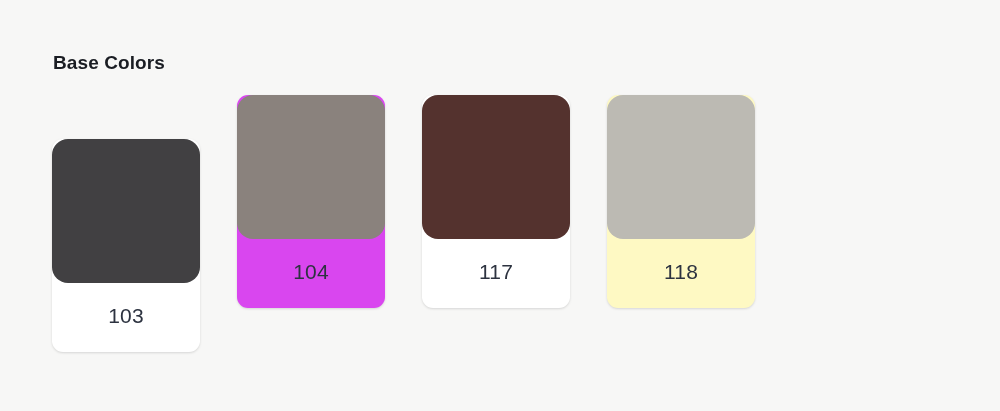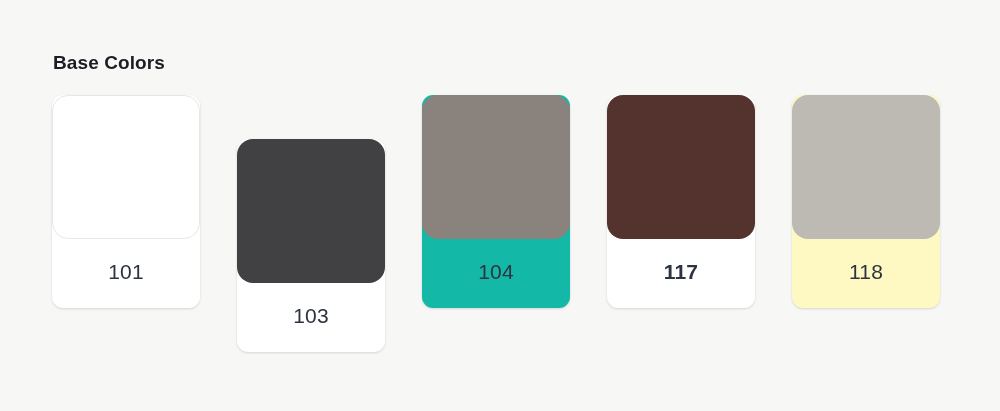--- a/index.html
+++ b/index.html
@@ -86,38 +86,34 @@
 </style>
 </head>
 <body style="background: rgb(247, 247, 246);">
 
 <div class="page">
 
   <div class="section-title" style="color: rgb(26, 29, 35);">Base Colors</div>
 
   <div class="swatch-row">
 
-    <div class="swatch-card" style="background: rgb(255, 255, 255);">
-      <div class="swatch-chip bordered" style="background-color: rgb(255, 255, 255); border-color: rgb(231, 231, 231);"></div>
-      <div class="swatch-label" style="color: rgb(45, 51, 64);">101</div>
-    </div>
 
     <div class="swatch-card" style="background: rgb(255, 255, 255); margin-top: 44px;">
       <div class="swatch-chip" style="background-color: rgb(65, 64, 66);"></div>
       <div class="swatch-label" style="color: rgb(45, 51, 64);">103</div>
     </div>
 
-    <div class="swatch-card" style="background: #14b8a6;">
+    <div class="swatch-card" style="background: #d946ef;">
       <div class="swatch-chip" style="background-color: rgb(138, 130, 125);"></div>
       <div class="swatch-label" style="color: rgb(45, 51, 64);">104</div>
     </div>
 
     <div class="swatch-card" style="background: rgb(255, 255, 255);">
       <div class="swatch-chip" style="background-color: rgb(84, 50, 46);"></div>
-      <div class="swatch-label" style="color: rgb(45, 51, 64); font-weight: bold;">117</div>
+      <div class="swatch-label" style="color: rgb(45, 51, 64);">117</div>
     </div>
 
     <div class="swatch-card" style="background: #fef9c3;">
       <div class="swatch-chip" style="background-color: rgb(188, 186, 179);"></div>
       <div class="swatch-label" style="color: rgb(45, 51, 64);">118</div>
     </div>
 
   </div>
 </div>
 

